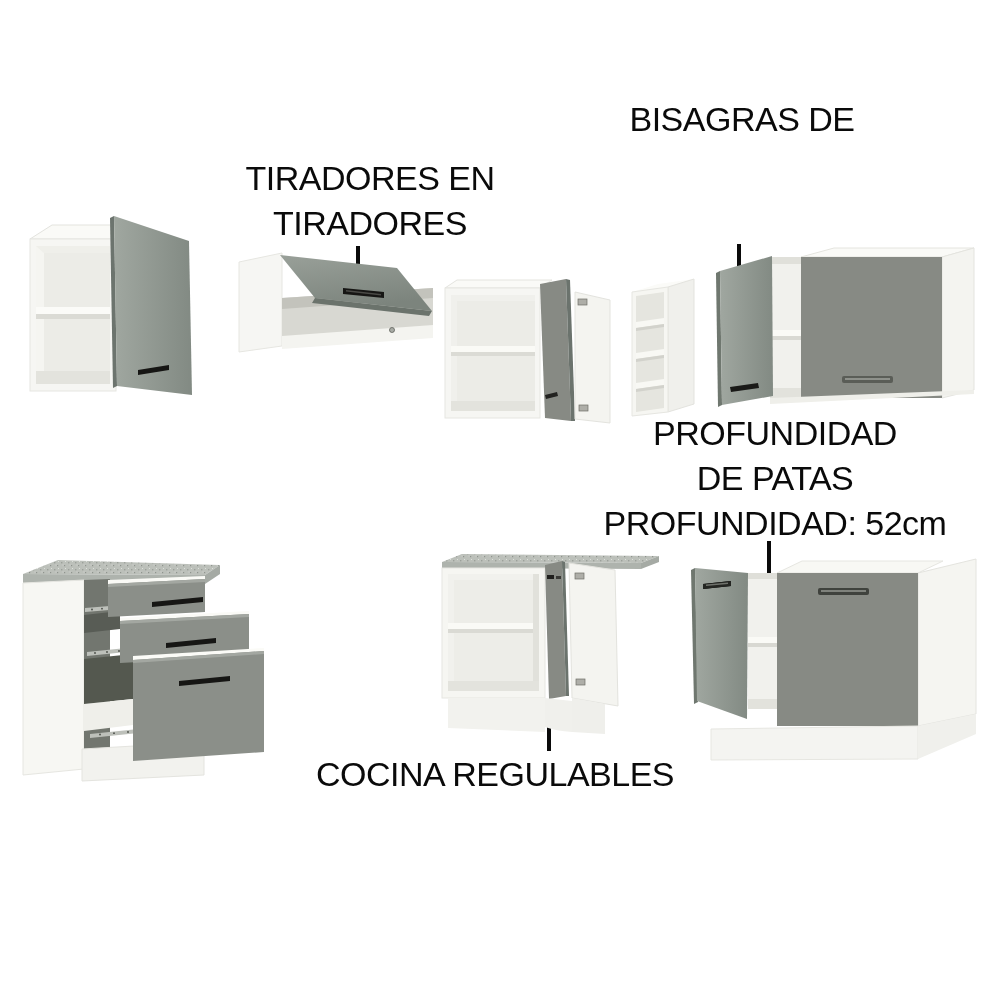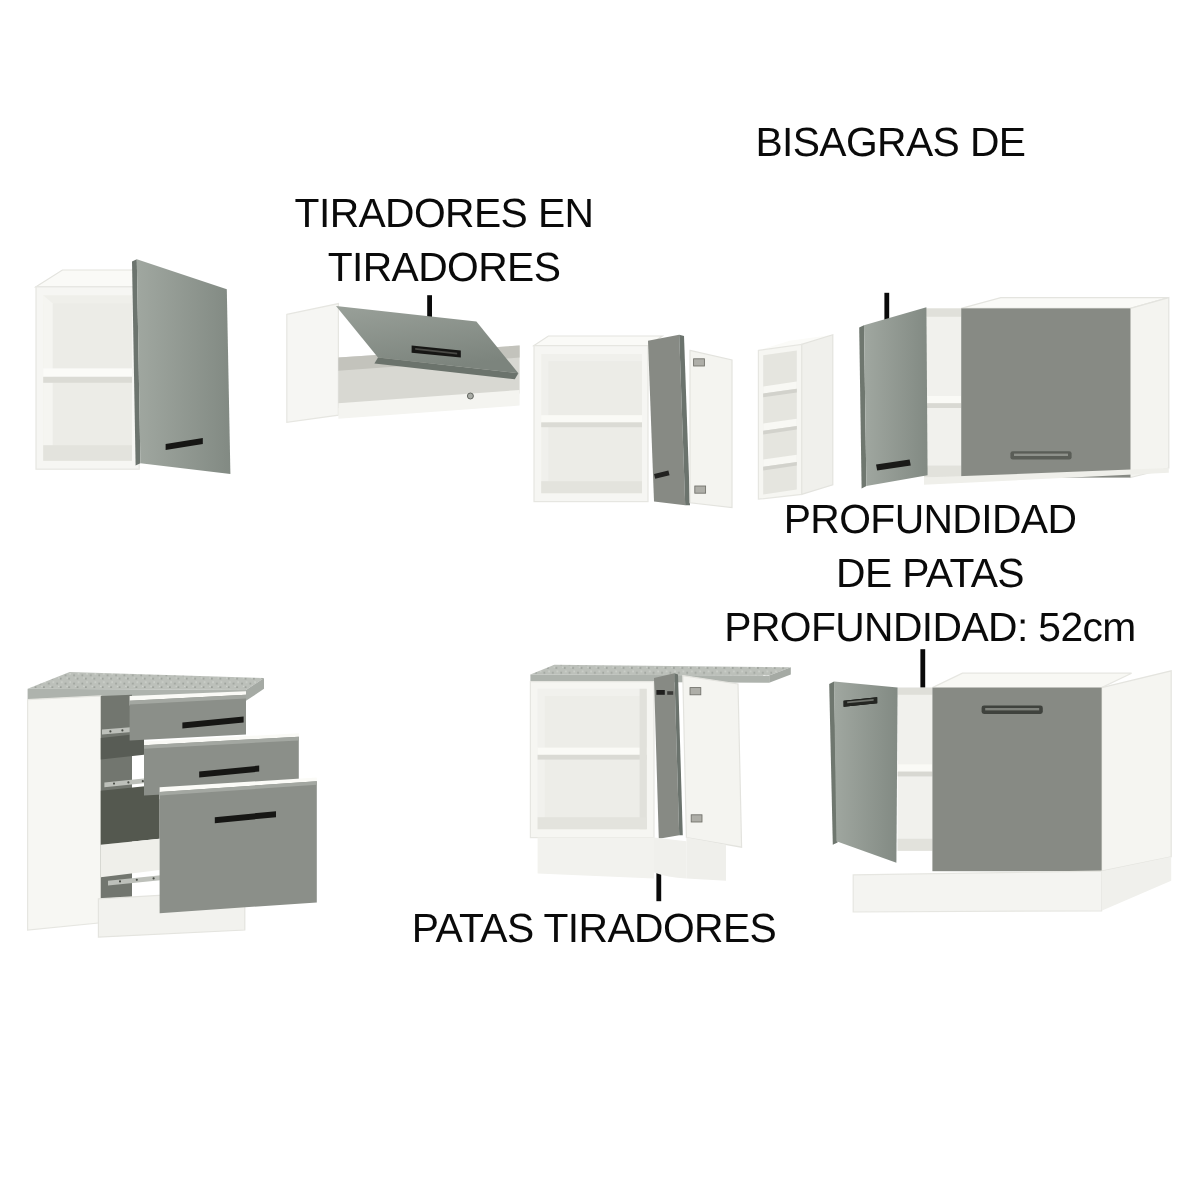--- a/index.html
+++ b/index.html
@@ -49,21 +49,21 @@
     <div>BISAGRAS DE</div>
   </div>
 
   <div class="annotation" style="left:763px;top:411px;margin-left:12px;">
     <div>PROFUNDIDAD</div>
     <div>DE PATAS</div>
     <div>PROFUNDIDAD: 52cm</div>
   </div>
 
   <div class="annotation" style="left:495px;top:752px;">
-    <div>PATAS TIRADORES</div>
+    <div>COCINA REGULABLES</div>
   </div>
 
   <div class="callout" style="left:356px;top:246px;height:46px;"></div>
   <div class="callout" style="left:737px;top:244px;height:39px;"></div>
   <div class="callout" style="left:767px;top:541px;height:37px;"></div>
   <div class="callout" style="left:547px;top:700px;height:51px;"></div>
 
   <div class="cab" style="left:22px;top:213px;">
     <svg width="175" height="185" viewBox="0 0 175 185">
       <polygon points="8,26 30,12 114,12 94,26" fill="#FAFAF7" stroke="#E3E3DE"></polygon>

